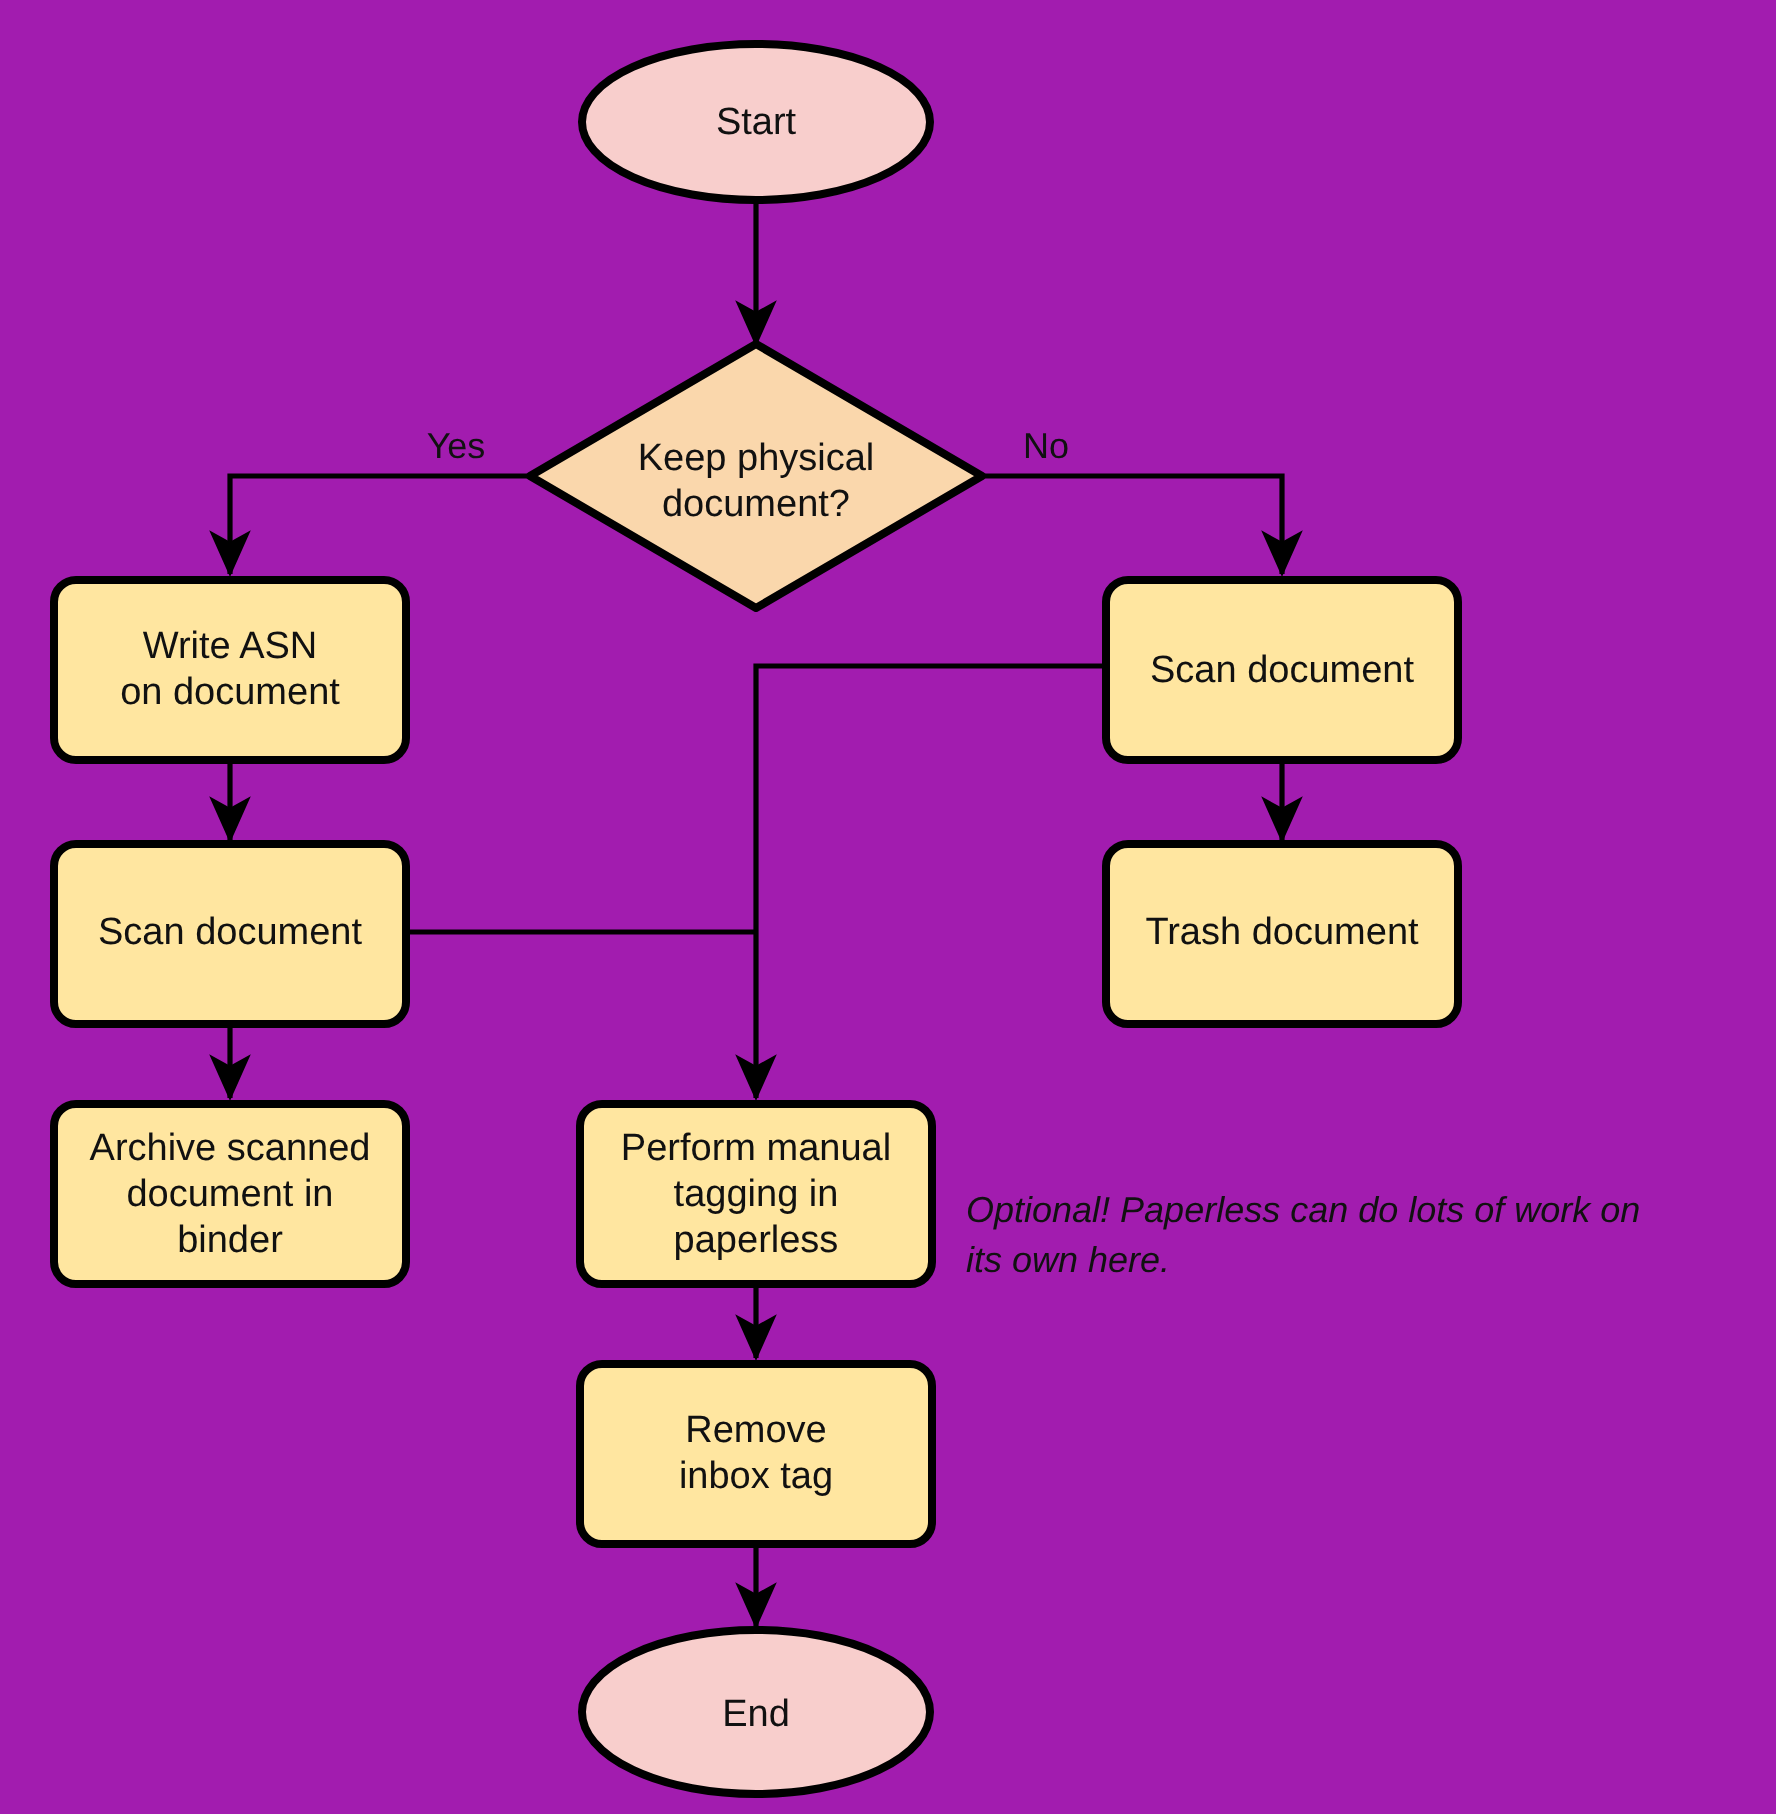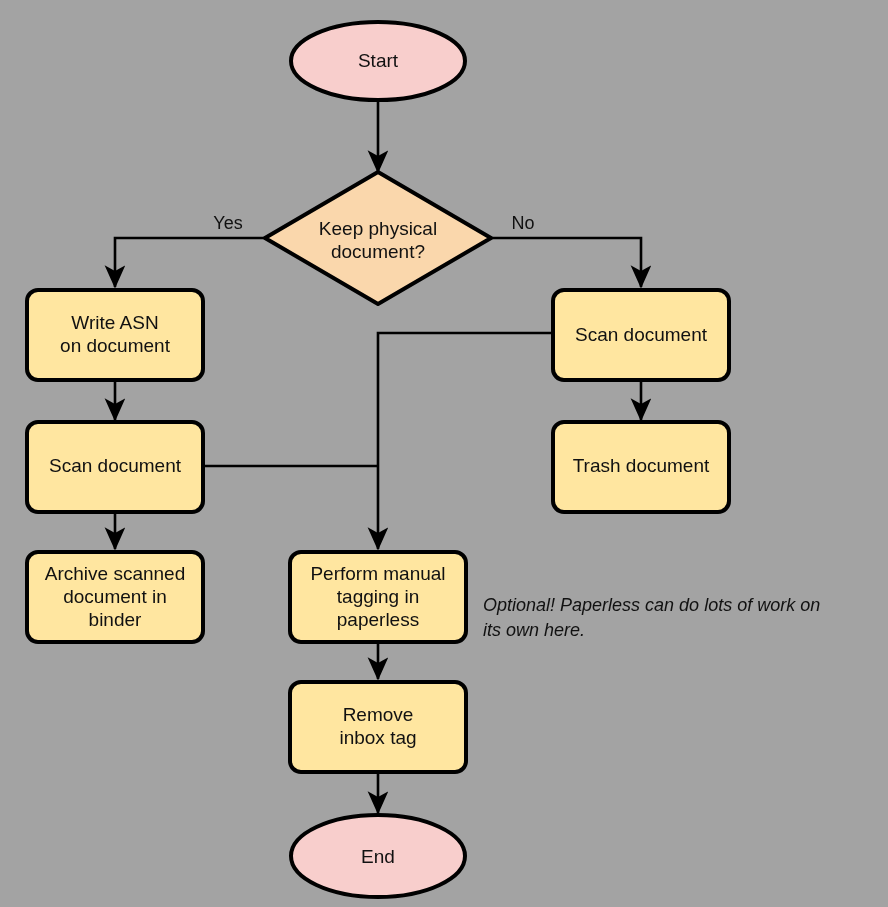--- a/index.html
+++ b/index.html
@@ -11,21 +11,21 @@
   body {
     width: 888px;
     height: 907px;
     font-family: "Liberation Sans", sans-serif;
     overflow: hidden;
   }
   #flow-root {
     position: relative;
     width: 888px;
     height: 907px;
-    background: #a3a3a3;
+    background: #a21caf;
   }
   #flow-svg {
     position: absolute;
     left: 0;
     top: 0;
     width: 888px;
     height: 907px;
     display: block;
   }
   .node-text {

